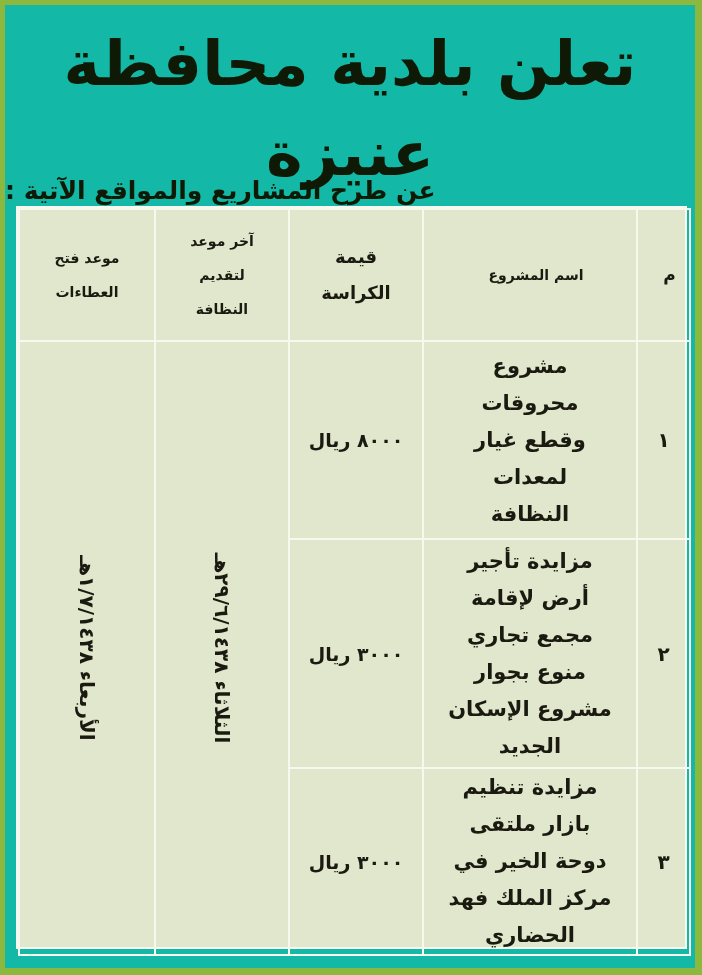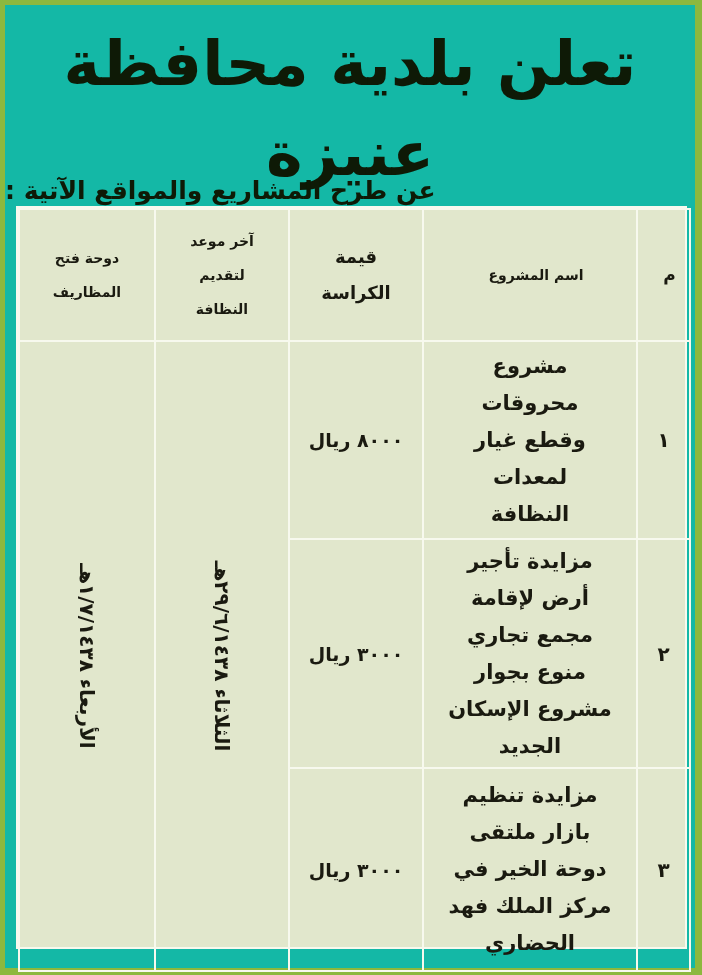--- a/index.html
+++ b/index.html
@@ -120,21 +120,21 @@
         <col style="width:134px">
         <col style="width:134px">
         <col style="width:136px">
       </colgroup>
       <thead>
         <tr>
           <th style="font-size:17px">م</th>
           <th>اسم المشروع</th>
           <th class="col-value" style="padding:0 14px">قيمة الكراسة</th>
           <th style="padding:0 22px">آخر موعد لتقديم النظافة</th>
-          <th style="padding:0 24px">دوحة فتح المظاريف</th>
+          <th style="padding:0 24px">موعد فتح العطاءات</th>
         </tr>
       </thead>
       <tbody>
         <tr class="row1">
           <td class="num">١</td>
           <td class="name" style="padding:0 40px">مشروع محروقات وقطع غيار لمعدات النظافة</td>
           <td class="price">٨٠٠٠ ريال</td>
           <td class="date-cell" rowspan="3">
             <div class="rotated">الثلاثاء ٢٩/٦/١٤٣٨هـ</div>
           </td>
@@ -142,19 +142,19 @@
             <div class="rotated">الأربعاء ١/٧/١٤٣٨هـ</div>
           </td>
         </tr>
         <tr class="row2">
           <td class="num">٢</td>
           <td class="name" style="padding:0 24px">مزايدة تأجير أرض لإقامة مجمع تجاري منوع بجوار مشروع الإسكان الجديد</td>
           <td class="price">٣٠٠٠ ريال</td>
         </tr>
         <tr class="row3">
           <td class="num">٣</td>
-          <td class="name" style="padding:8px 24px">مزايدة تنظيم بازار ملتقى دوحة الخير في مركز الملك فهد الحضاري</td>
+          <td class="name" style="padding:0 24px">مزايدة تنظيم بازار ملتقى دوحة الخير في مركز الملك فهد الحضاري</td>
           <td class="price">٣٠٠٠ ريال</td>
         </tr>
       </tbody>
     </table>
   </div>
 </div>
 
 </body></html>

